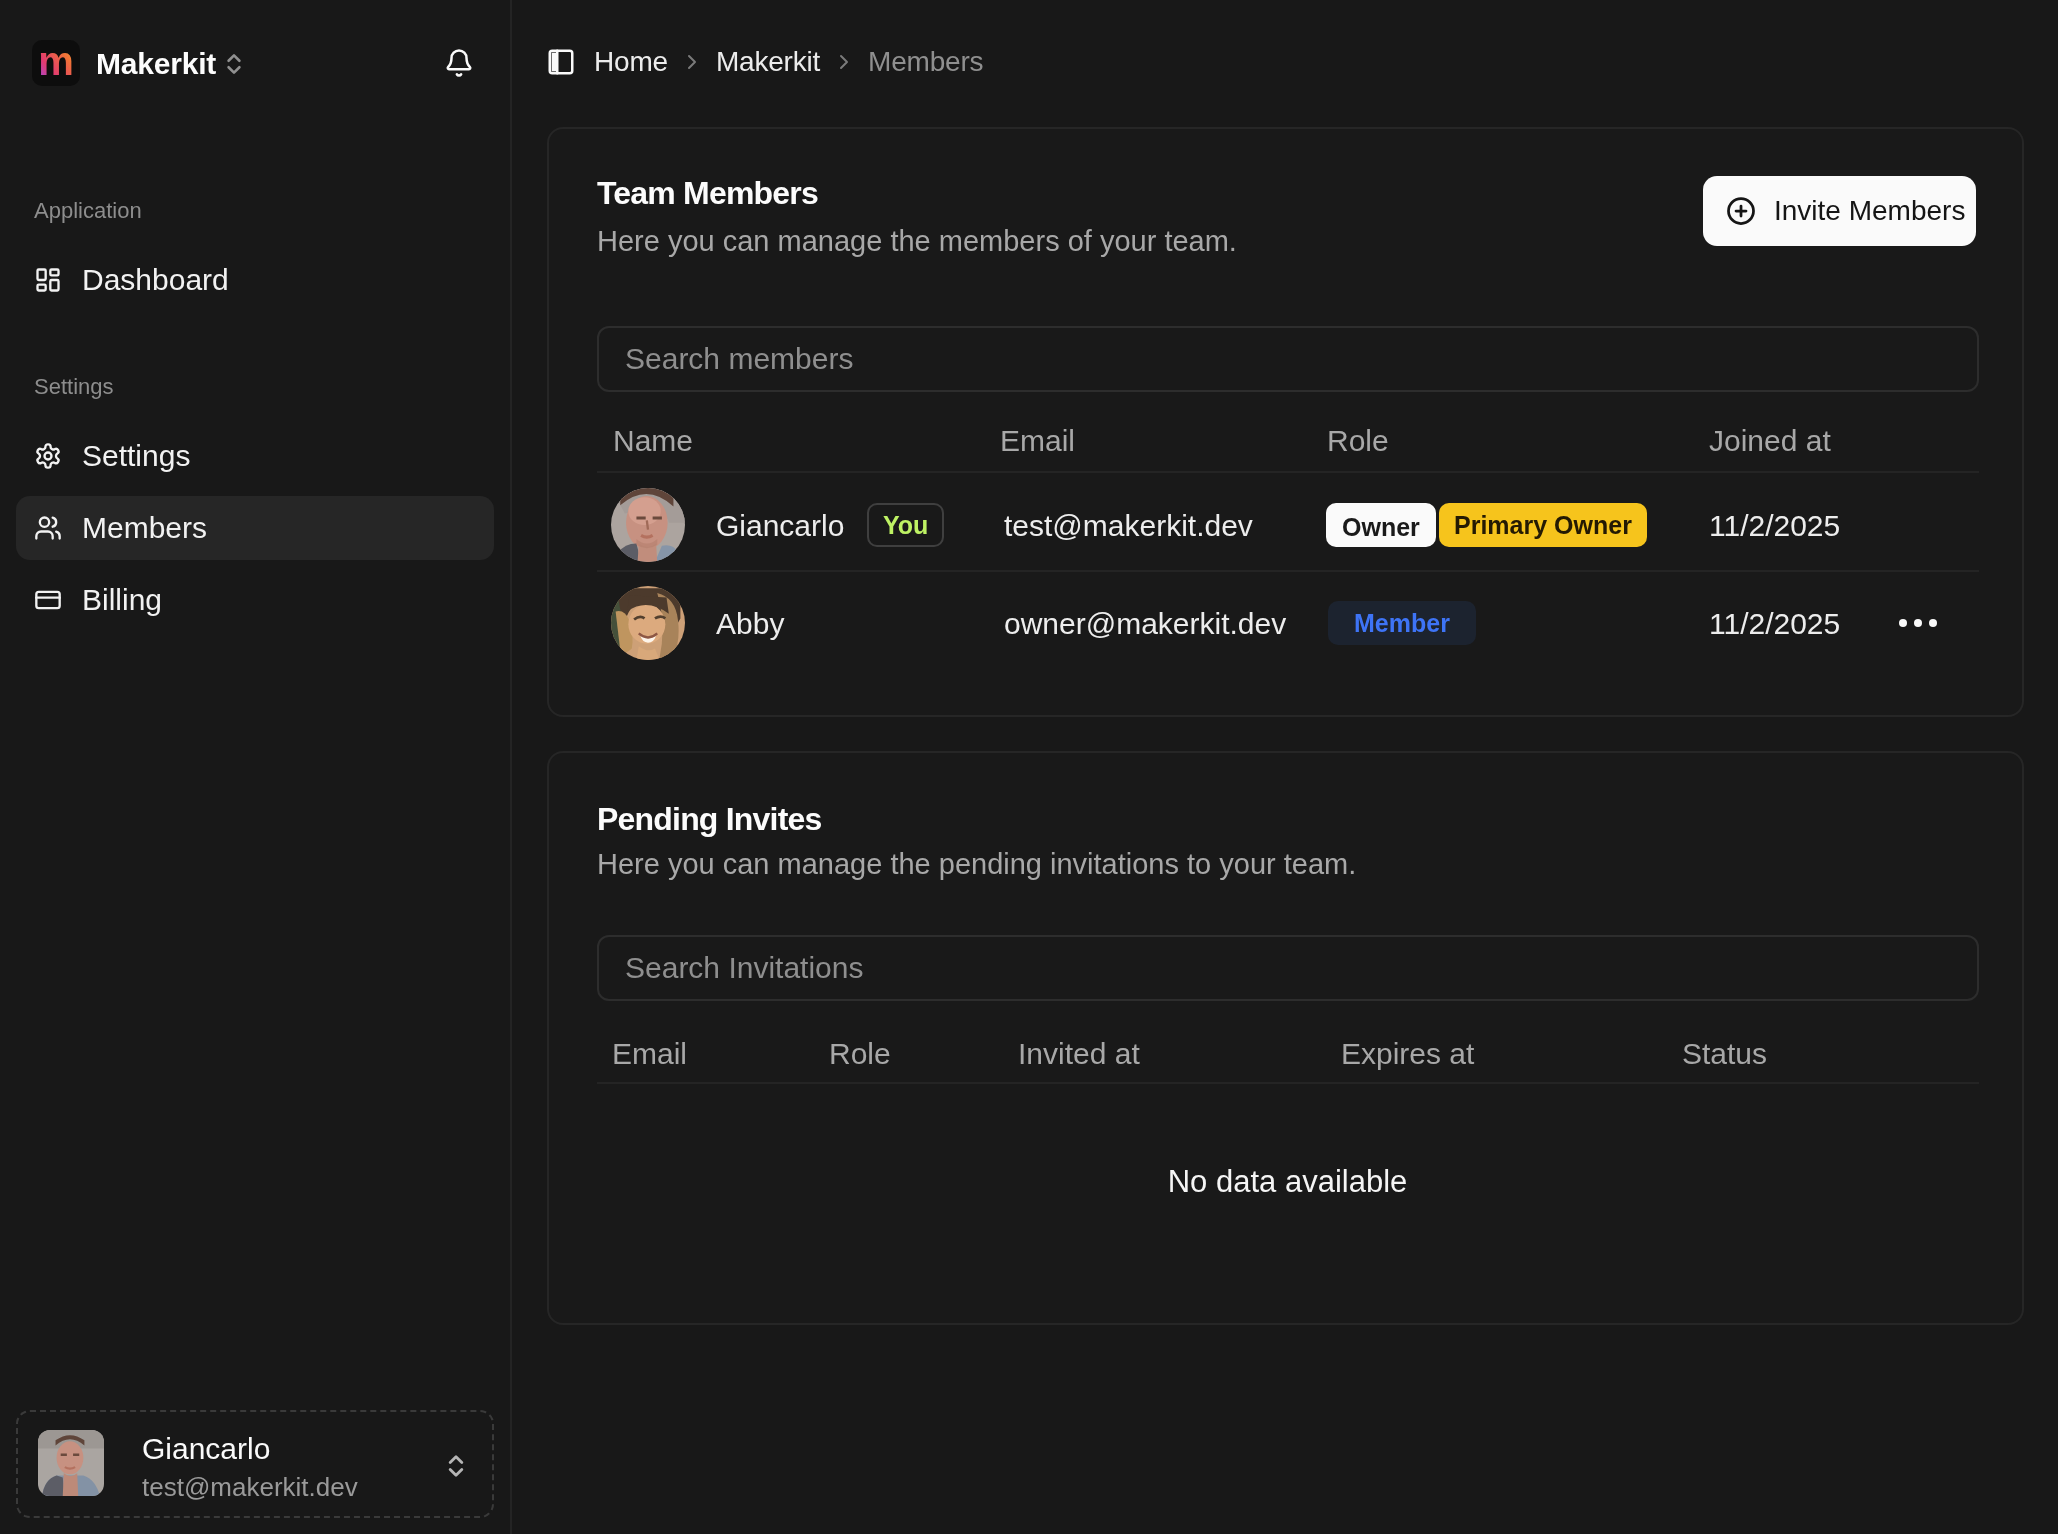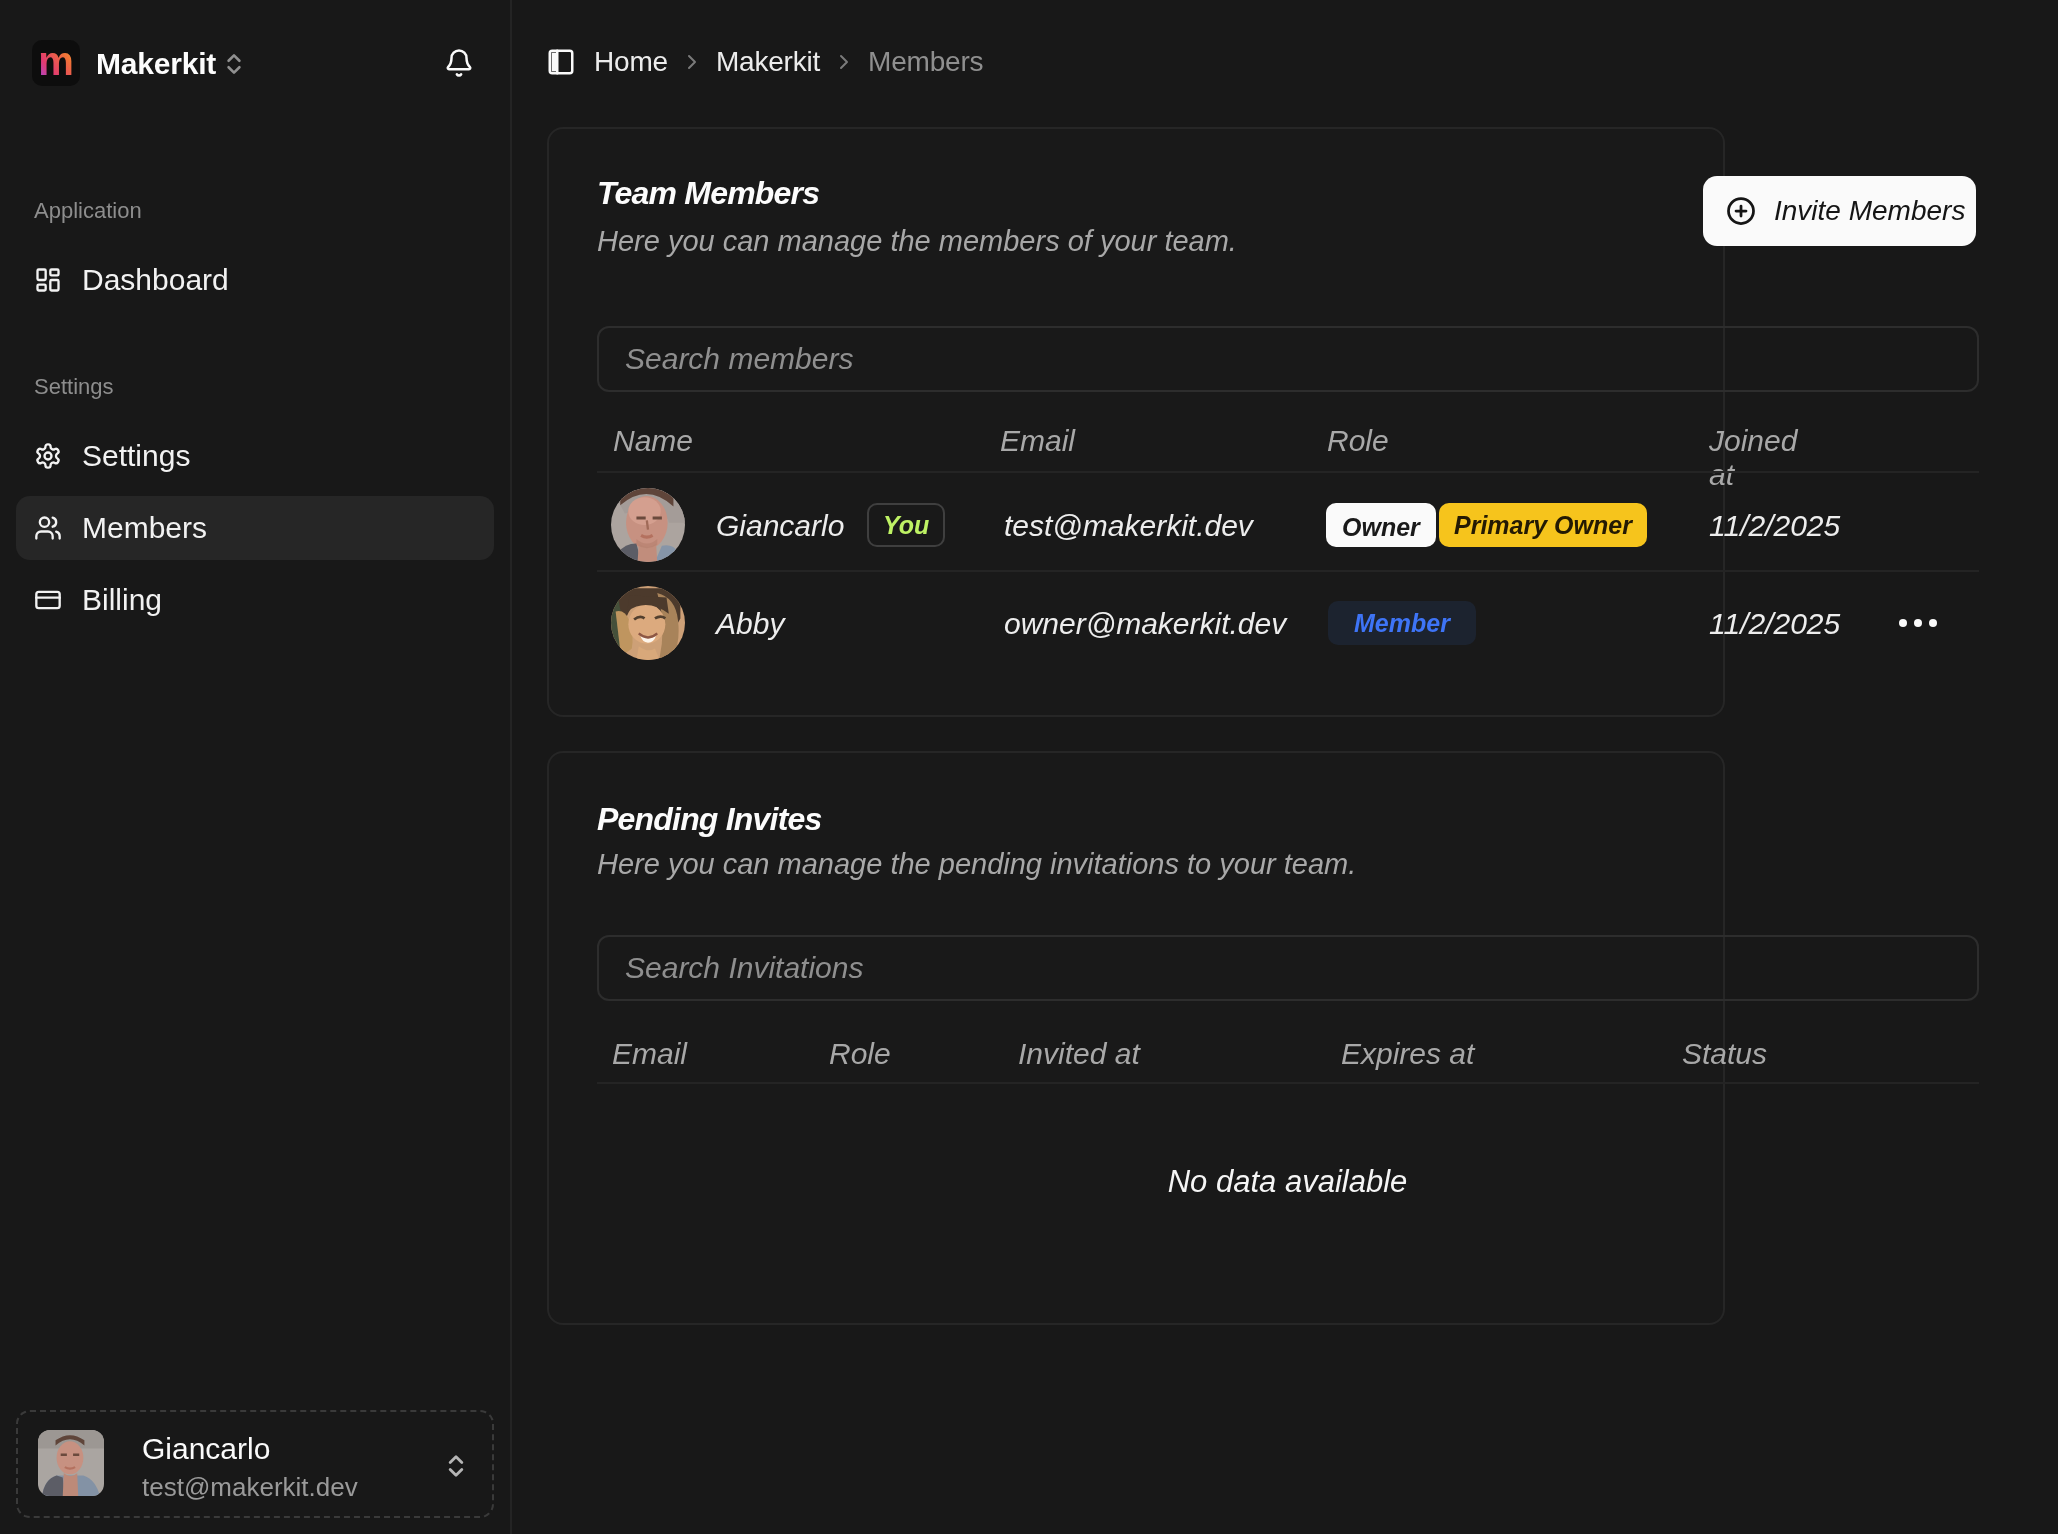--- a/index.html
+++ b/index.html
@@ -18,21 +18,21 @@
   .navitem svg { flex:0 0 auto; }
 
   
   #usercard { position:absolute; left:16px; top:1410px; width:478px; height:108px; border:2px dashed #3a3a3a; border-radius:14px; }
   #ucavatar { position:absolute; left:20px; top:18px; width:66px; height:66px; border-radius:12px; overflow:hidden; }
   #ucname { position:absolute; left:124px; top:20px; font-size:30px; color:#fafafa; }
   #ucemail { position:absolute; left:124px; top:60px; font-size:26px; color:#9a9a9a; }
 
   
   #main { position:absolute; left:514px; top:0; width:1544px; height:1534px; }
-  .card { position:absolute; left:33px; width:1178px; border:2px solid #262626; border-radius:16px; background:#191919;font-style:italic; }
+  .card { position:absolute; left:33px; width:1477px; border:2px solid #262626; border-radius:16px; background:#191919; }
   #card1 { top:127px; height:590px; }
   #card2 { top:751px; height:574px; }
   .h2 { font-size:32px; font-weight:700; color:#fcfcfc; letter-spacing:-0.8px; }
   .sub { font-size:29px; color:#a8a8a8; }
   .searchbox { position:absolute; left:48px; width:1382px; height:66px; border:2px solid #2d2d2d; border-radius:12px; }
   .searchbox span { position:absolute; left:26px; top:14px; font-size:30px; color:#8f8f8f; }
   .thead { position:absolute; font-size:30px; color:#a8a8a8; font-weight:400; }
   .cell { position:absolute; font-size:30px; color:#ededed; }
   .hline { position:absolute; left:48px; width:1382px; height:0; border-top:2px solid #242424; }
 

